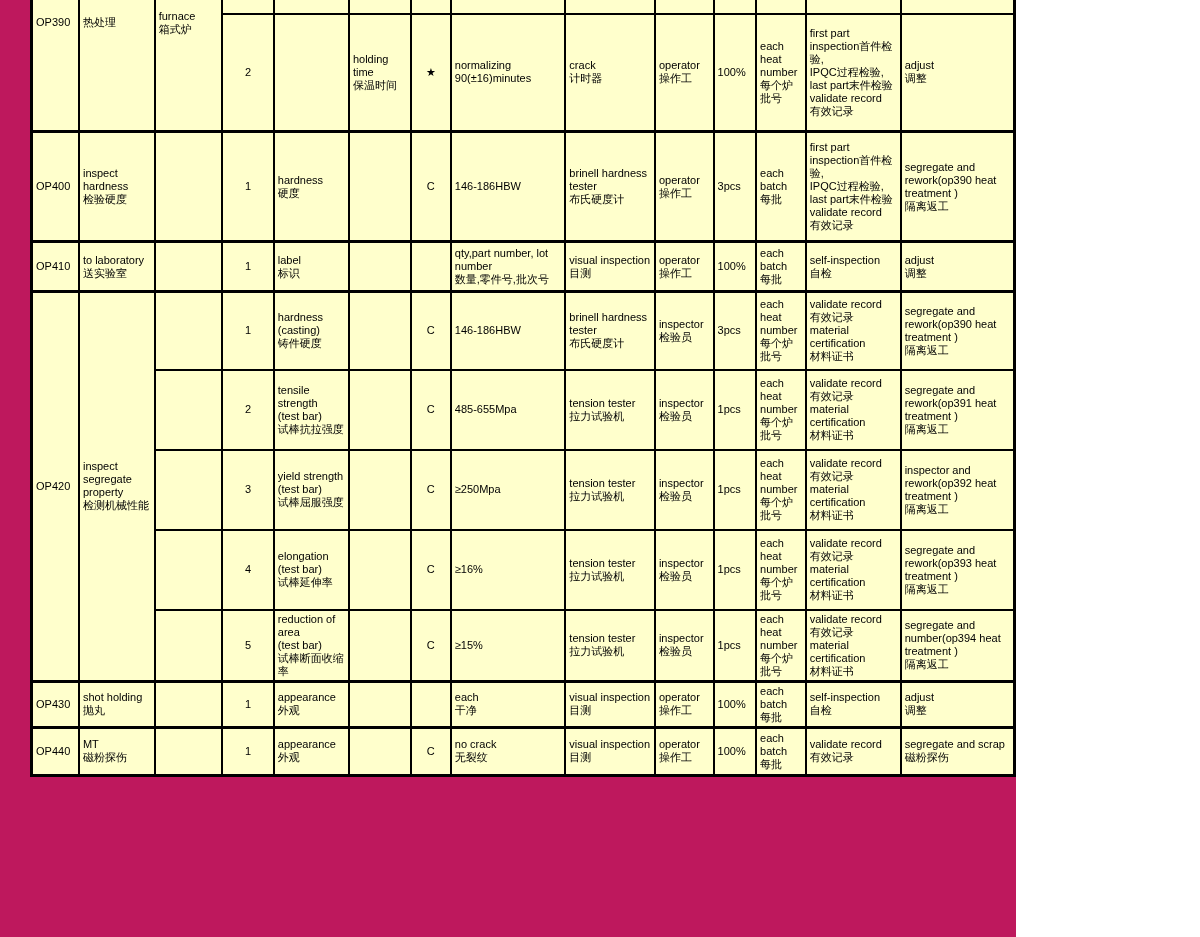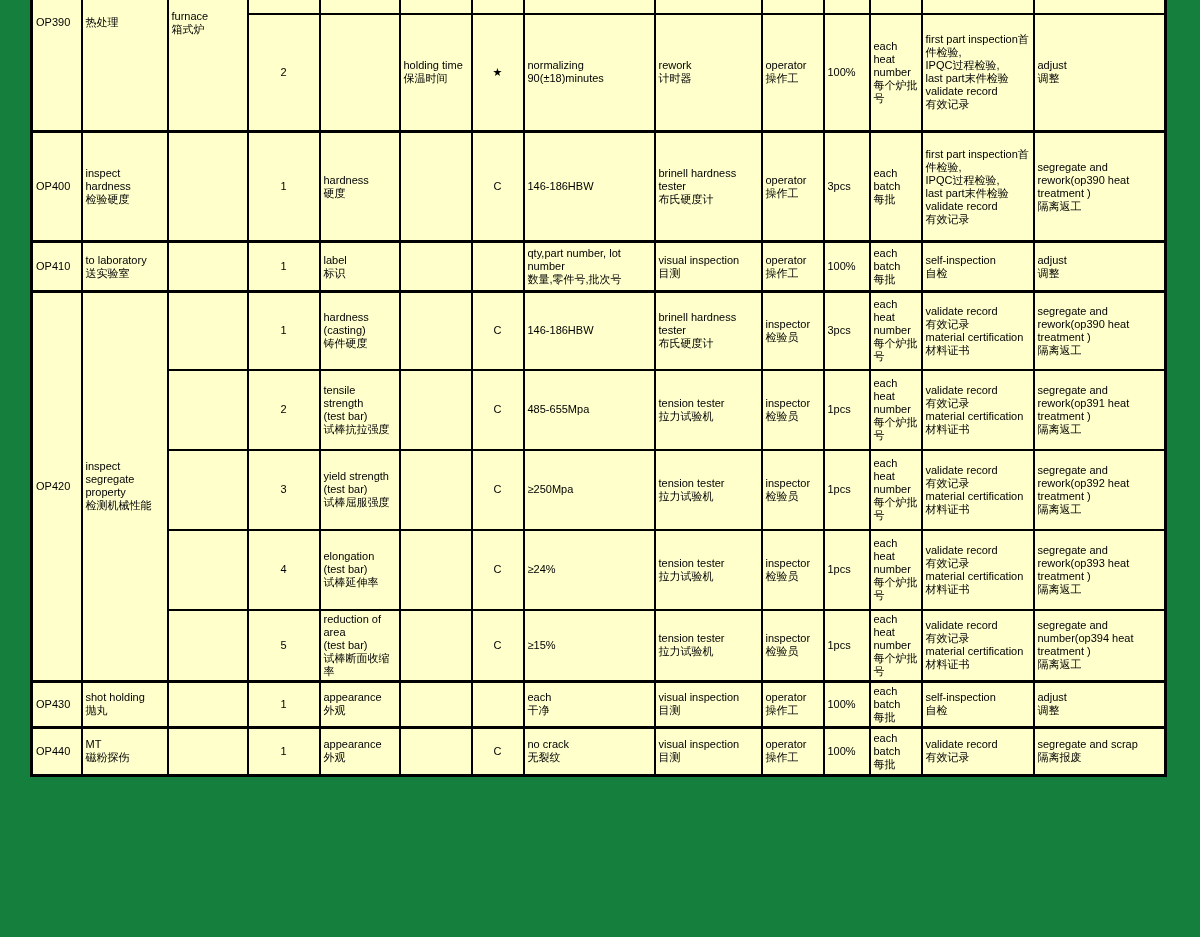--- a/index.html
+++ b/index.html
@@ -1,20 +1,20 @@
 <!DOCTYPE html>
 <html><head>
 <meta charset="utf-8">
 <style>
   html,body{margin:0;padding:0;}
   body{
     width:1200px;height:937px;background:#ffffff;overflow:hidden;
     font-family:"Liberation Sans","DejaVu Sans",sans-serif;
   }
-  .viewport{position:relative;width:1200px;height:937px;overflow:hidden;background:#15803d;}
+  .viewport{position:relative;width:1016px;height:937px;overflow:hidden;background:#be185d;}
   table.cp{
     position:absolute;left:30px;top:-88px;
     border-collapse:collapse;table-layout:fixed;
     border:3px solid #000;
   }
   table.cp td{
     border:2px solid #000;
     background:#FFFFCC;
     font-size:11px;line-height:13px;color:#000;
     vertical-align:middle;
@@ -74,22 +74,22 @@
       <td></td>
       <td></td>
     </tr>
     <tr class="r2">
       <td class="c bb3">2</td>
       <td class="bb3"></td>
       <td class="bb3">holding time
 保温时间</td>
       <td class="c bb3">★</td>
       <td class="bb3">normalizing
-90(±18)minutes</td>
-      <td class="bb3">rework
+90(±16)minutes</td>
+      <td class="bb3">crack
 计时器</td>
       <td class="bb3">operator
 操作工</td>
       <td class="bb3">100%</td>
       <td class="bb3">each heat number
 每个炉批号</td>
       <td class="bb3">first part inspection首件检验,
 IPQC过程检验,
 last part末件检验
 validate record
@@ -214,33 +214,33 @@
 拉力试验机</td>
       <td>inspector
 检验员</td>
       <td>1pcs</td>
       <td>each heat number
 每个炉批号</td>
       <td>validate record
 有效记录
 material certification
 材料证书</td>
-      <td>segregate and rework(op392 heat treatment )
+      <td>inspector and rework(op392 heat treatment )
 隔离返工</td>
     </tr>
 
     <tr class="r8">
       <td></td>
       <td class="c">4</td>
       <td>elongation
 (test bar)
 试棒延伸率</td>
       <td></td>
       <td class="c">C</td>
-      <td>≥24%</td>
+      <td>≥16%</td>
       <td>tension tester
 拉力试验机</td>
       <td>inspector
 检验员</td>
       <td>1pcs</td>
       <td>each heat number
 每个炉批号</td>
       <td>validate record
 有效记录
 material certification
@@ -313,17 +313,17 @@
       <td>visual inspection
 目测</td>
       <td>operator
 操作工</td>
       <td>100%</td>
       <td>each batch
 每批</td>
       <td>validate record
 有效记录</td>
       <td>segregate and scrap
-隔离报废</td>
+磁粉探伤</td>
     </tr>
   </tbody>
     </table>
 </div>
 
 </body></html>

